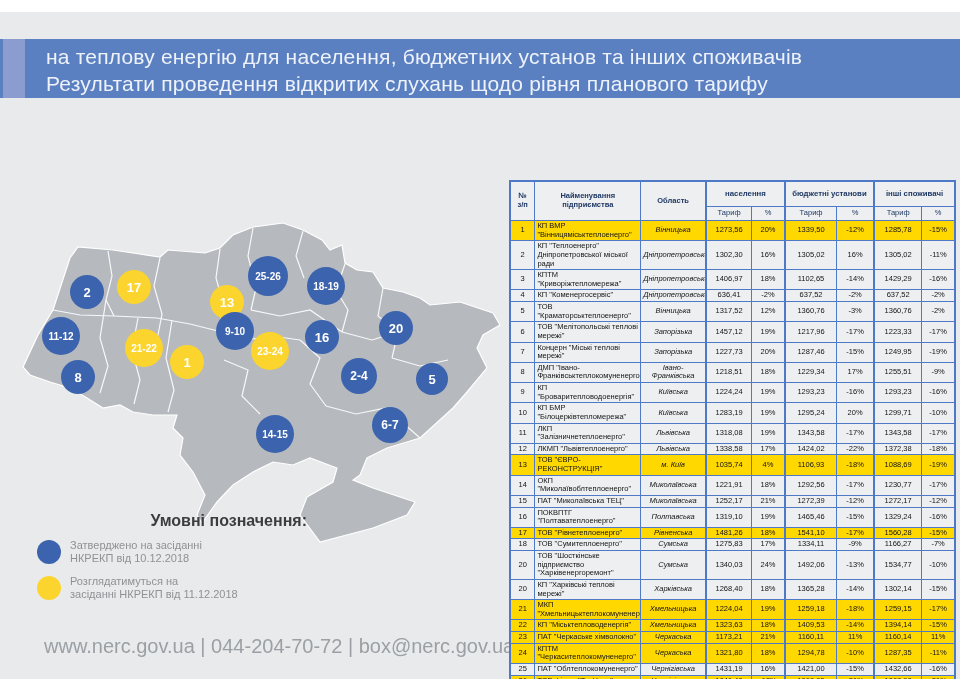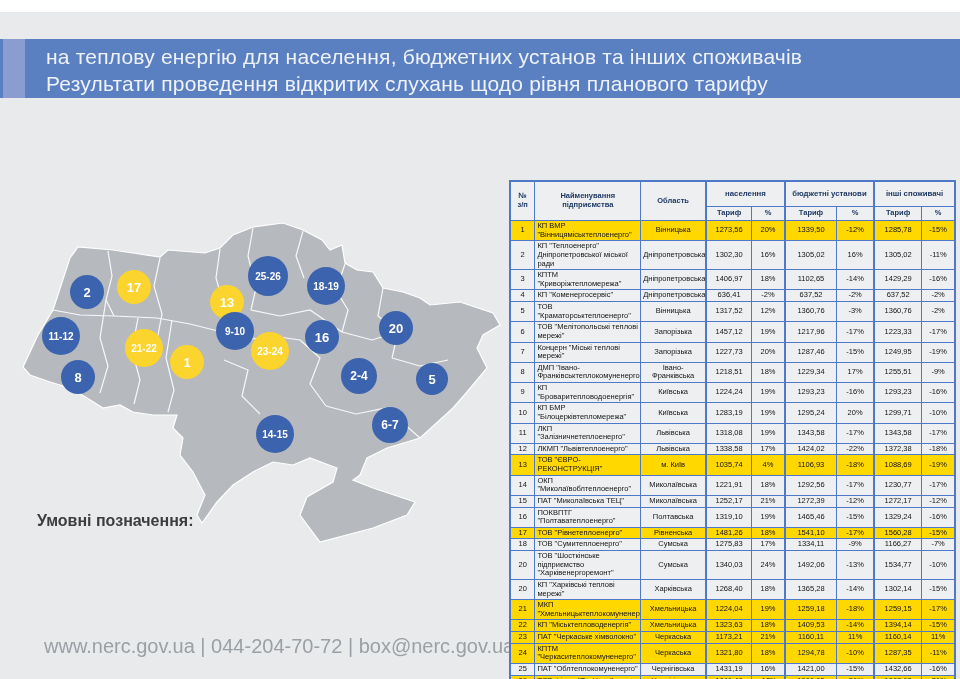--- a/index.html
+++ b/index.html
@@ -11,38 +11,38 @@
   .banner{position:absolute;left:0;top:39px;width:960px;height:59px;background:#5b80c2;}
   .banner-accent{position:absolute;left:3px;top:39px;width:22px;height:59px;background:#8b9cd1;}
   .banner-text{position:absolute;left:46px;top:43px;color:#eef2fa;font-size:21px;line-height:27px;letter-spacing:.2px;}
   .unit-label{position:absolute;top:139px;right:9px;font-size:27px;color:#a4a8ad;letter-spacing:1px;margin-top:40px;}
 
   .map{position:absolute;left:20px;top:198px;width:484px;height:372px;}
   .map svg{width:100%;height:100%;display:block;}
   .marker-label{fill:#ffffff;font-weight:bold;font-family:"Liberation Sans",sans-serif;}
 
   .legend{position:absolute;left:37px;top:512px;width:270px;}
-  .legend-title{font-size:16px;font-weight:bold;color:#3d3d40;margin-bottom:9px;}
+  .legend-title{font-size:16px;font-weight:bold;color:#3d3d40;margin-bottom:9px;text-align:right;}
   .legend-item{display:flex;align-items:flex-start;margin-bottom:10px;}
   .legend-swatch{width:24px;height:24px;border-radius:50%;flex:0 0 24px;margin-top:1px;}
   .legend-text{margin-left:9px;font-size:11px;line-height:13px;color:#8e9296;white-space:pre-line;}
 
   .footer{position:absolute;left:44px;top:635px;font-size:20px;color:#9aa0a5;}
 
   .table-wrap{position:absolute;left:509px;top:180px;}
   table{border-collapse:collapse;background:#edeff1;table-layout:fixed;width:447px;
         font-size:7.5px;color:#141414;border:2px solid #4d79c7;}
   th,td{border:1px solid #4d79c7;padding:1px 2px;line-height:1.15;vertical-align:middle;overflow:hidden;}
   th{color:#1f3864;text-align:center;}
   th.group{font-weight:bold;height:22px;font-size:7.8px;}
-  th.sub{font-weight:bold;height:11px;}
+  th.sub{font-weight:normal;height:11px;}
   th.rspan{font-weight:bold;white-space:pre-line;}
   td.num{text-align:center;}
   td.name{text-align:left;}
-  td.obl{text-align:center;}
+  td.obl{text-align:center;font-style:italic;}
   td.val{text-align:center;}
   td.gstart,th.gstart{border-left-width:2px;}
   tr.highlight td{background:#ffd800;}
 </style>
 </head>
 <body>
 
 <div class="top-strip"></div>
 
 <div class="banner"></div>
@@ -146,20 +146,32 @@
         <g>
           <circle cx="255" cy="236" r="19" fill="#3c63ad"></circle>
           <text x="255" y="236" text-anchor="middle" dominant-baseline="central" class="marker-label" font-size="10">14-15</text>
         </g>
       </g>
   </svg>
 </div>
 
 <div class="legend">
   <div class="legend-title">Умовні позначення:</div>
+  <div>
+      <div class="legend-item">
+        <div class="legend-swatch" style="background: rgb(60, 99, 173);"></div>
+        <div class="legend-text">Затверджено на засіданні
+НКРЕКП від 10.12.2018</div>
+      </div>
+      <div class="legend-item">
+        <div class="legend-swatch" style="background: rgb(251, 213, 45);"></div>
+        <div class="legend-text">Розглядатимуться на
+засіданні НКРЕКП від 11.12.2018</div>
+      </div>
+    </div>
 </div>
 
 <div class="footer">www.nerc.gov.ua | 044-204-70-72 | box@nerc.gov.ua</div>
 
 <div class="table-wrap">
   <table>
     <colgroup>
       <col style="width:24px">
         <col style="width:102px">
         <col style="width:63px">

